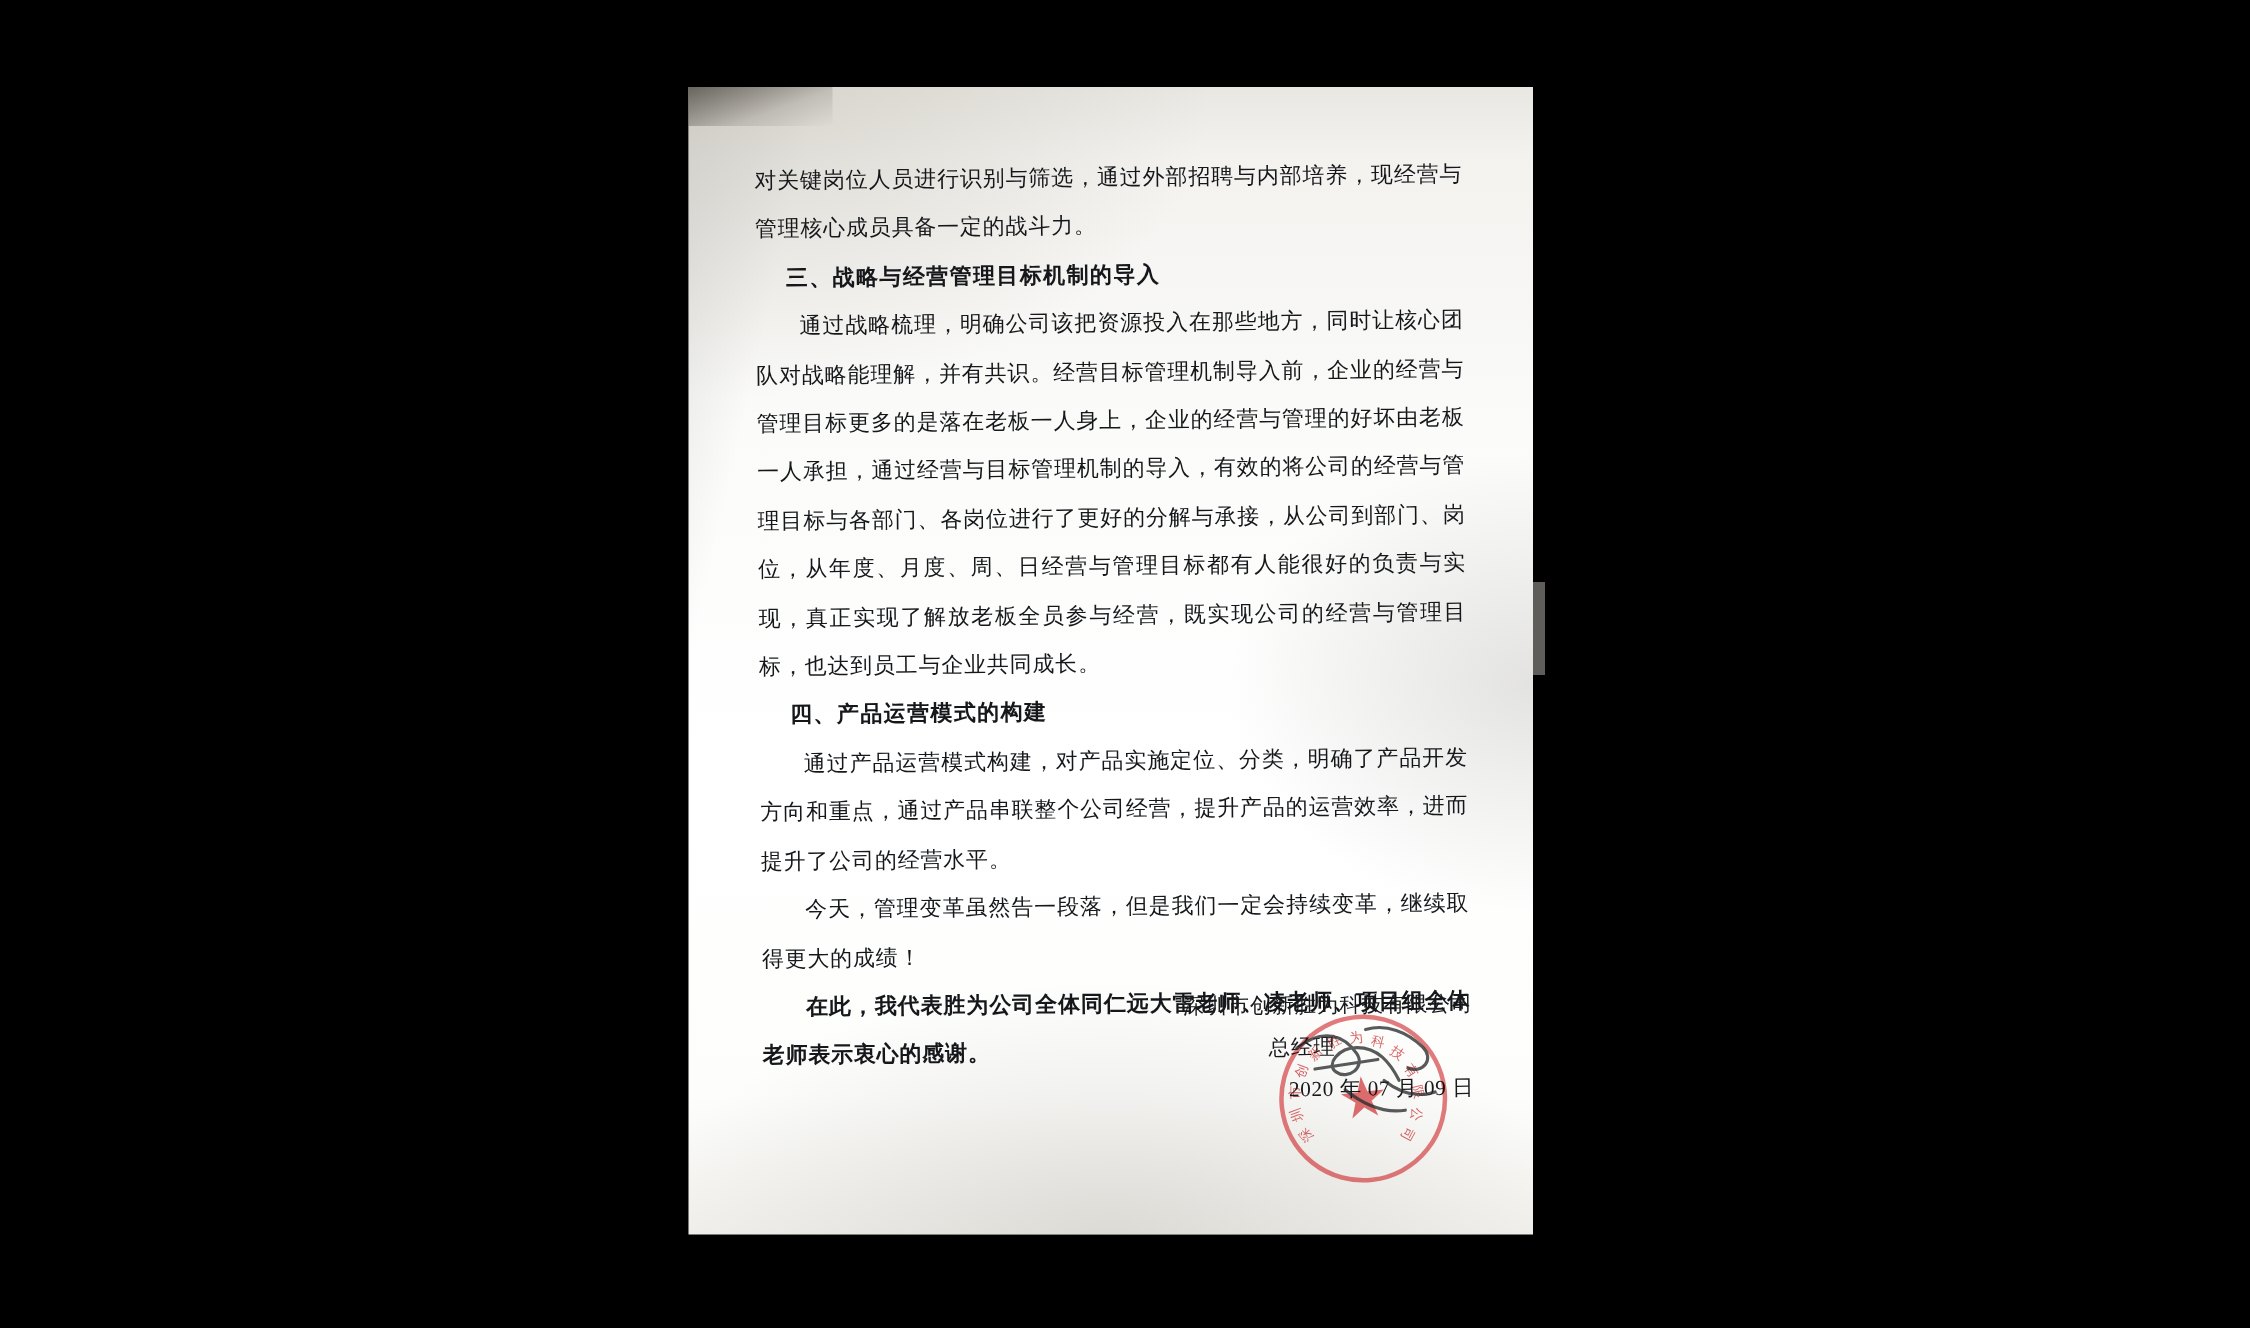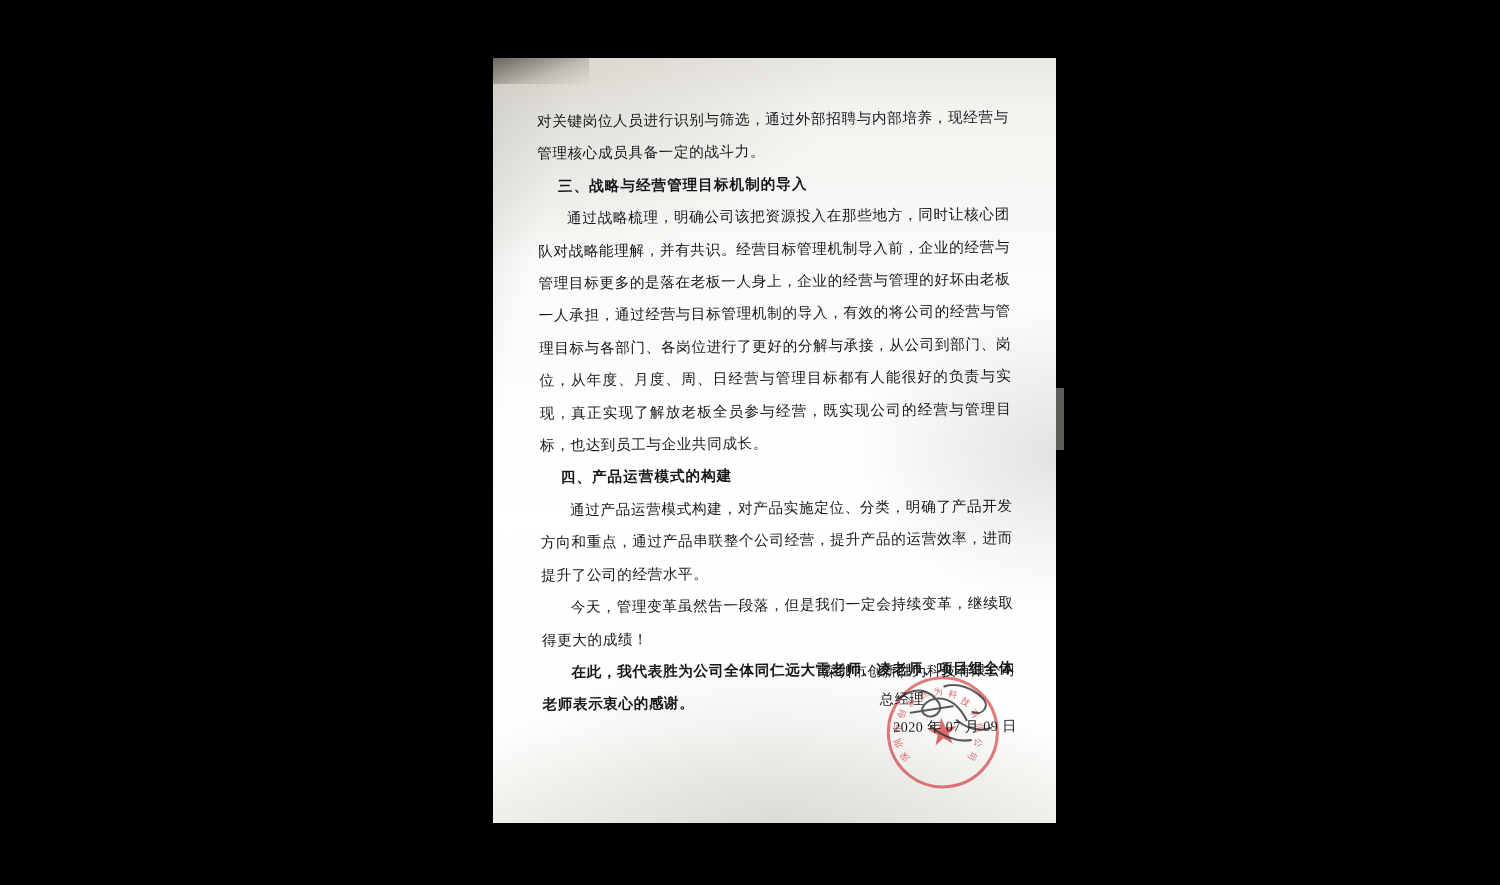--- a/index.html
+++ b/index.html
@@ -16,21 +16,21 @@
   #stage {
     position: relative;
     width: 1500px;
     height: 885px;
     background: #000000;
   }
 
   
   .sheet {
     position: absolute;
-    left: 493px;
+    left: 459px;
     top: 58px;
     width: 563px;
     height: 765px;
     background:
       linear-gradient(103deg, rgba(0,0,0,0.10) 0%, rgba(0,0,0,0.00) 12%),
       linear-gradient(180deg, #e9e7e2 0%, #f3f2ef 6%, #fbfbfa 30%, #ffffff 60%, #fdfdfc 88%, #f1f0ec 100%);
     box-shadow: 0 0 18px rgba(0,0,0,0.55);
   }
   
   .sheet::before {

